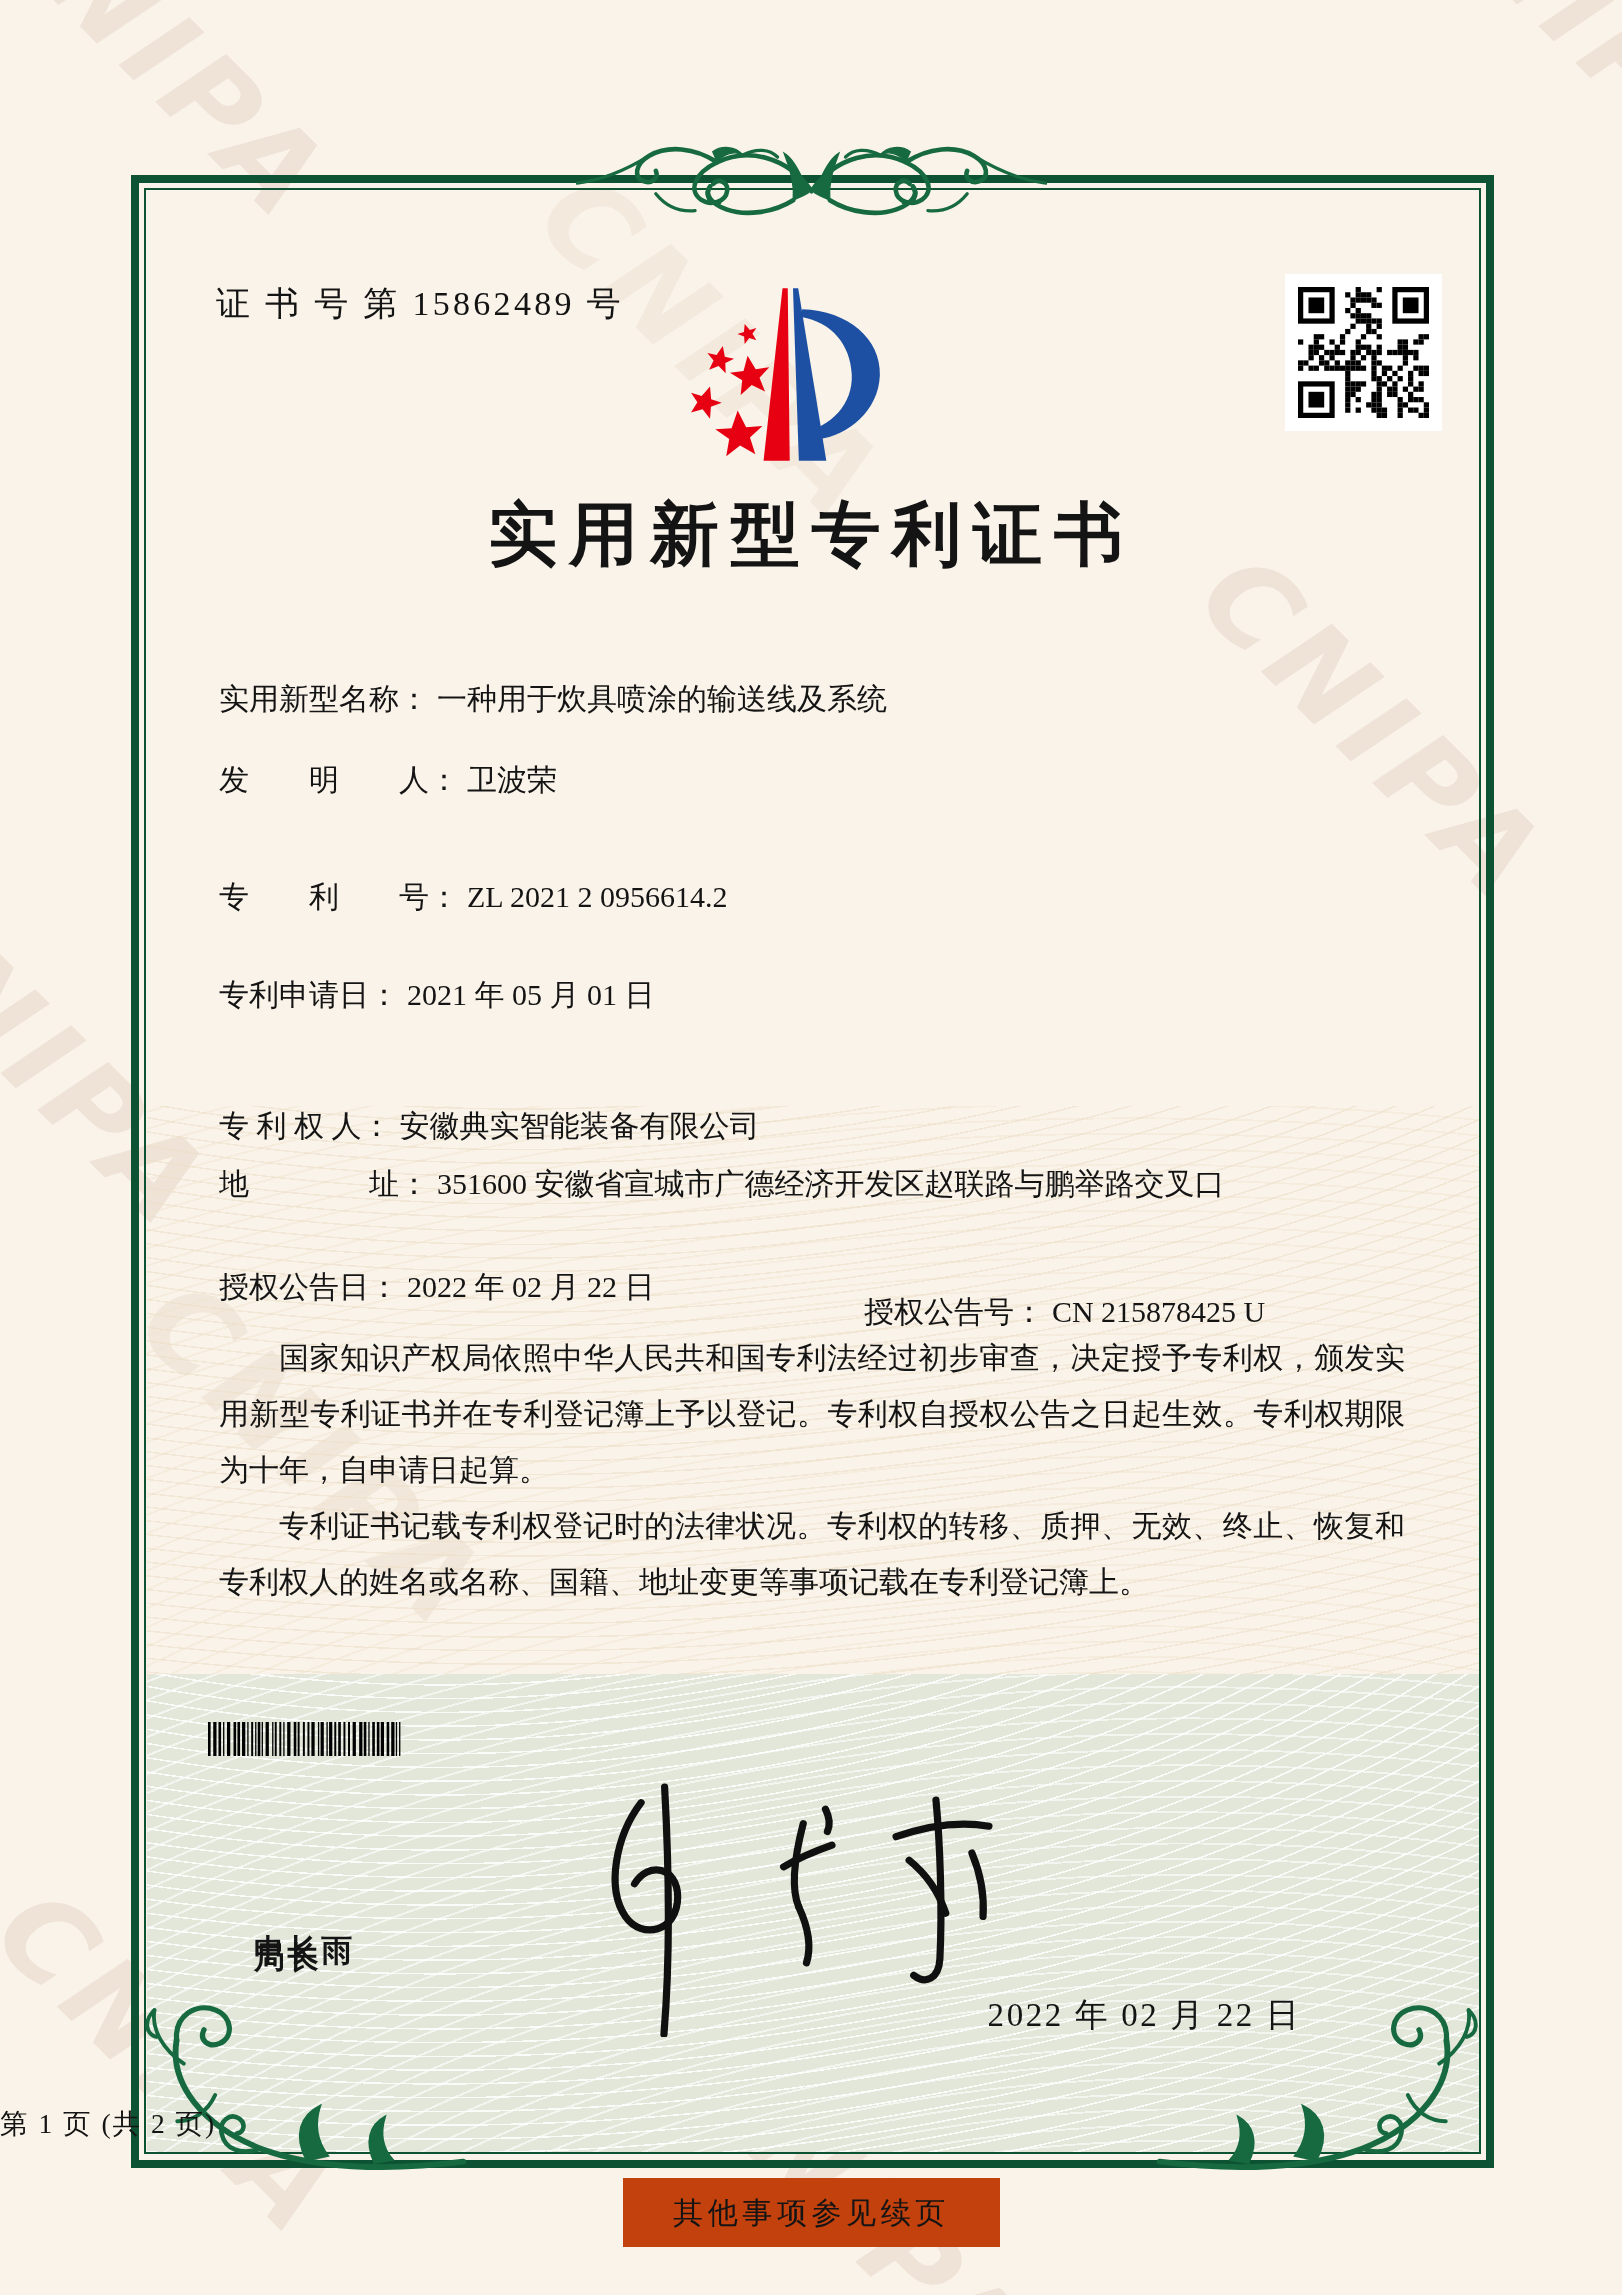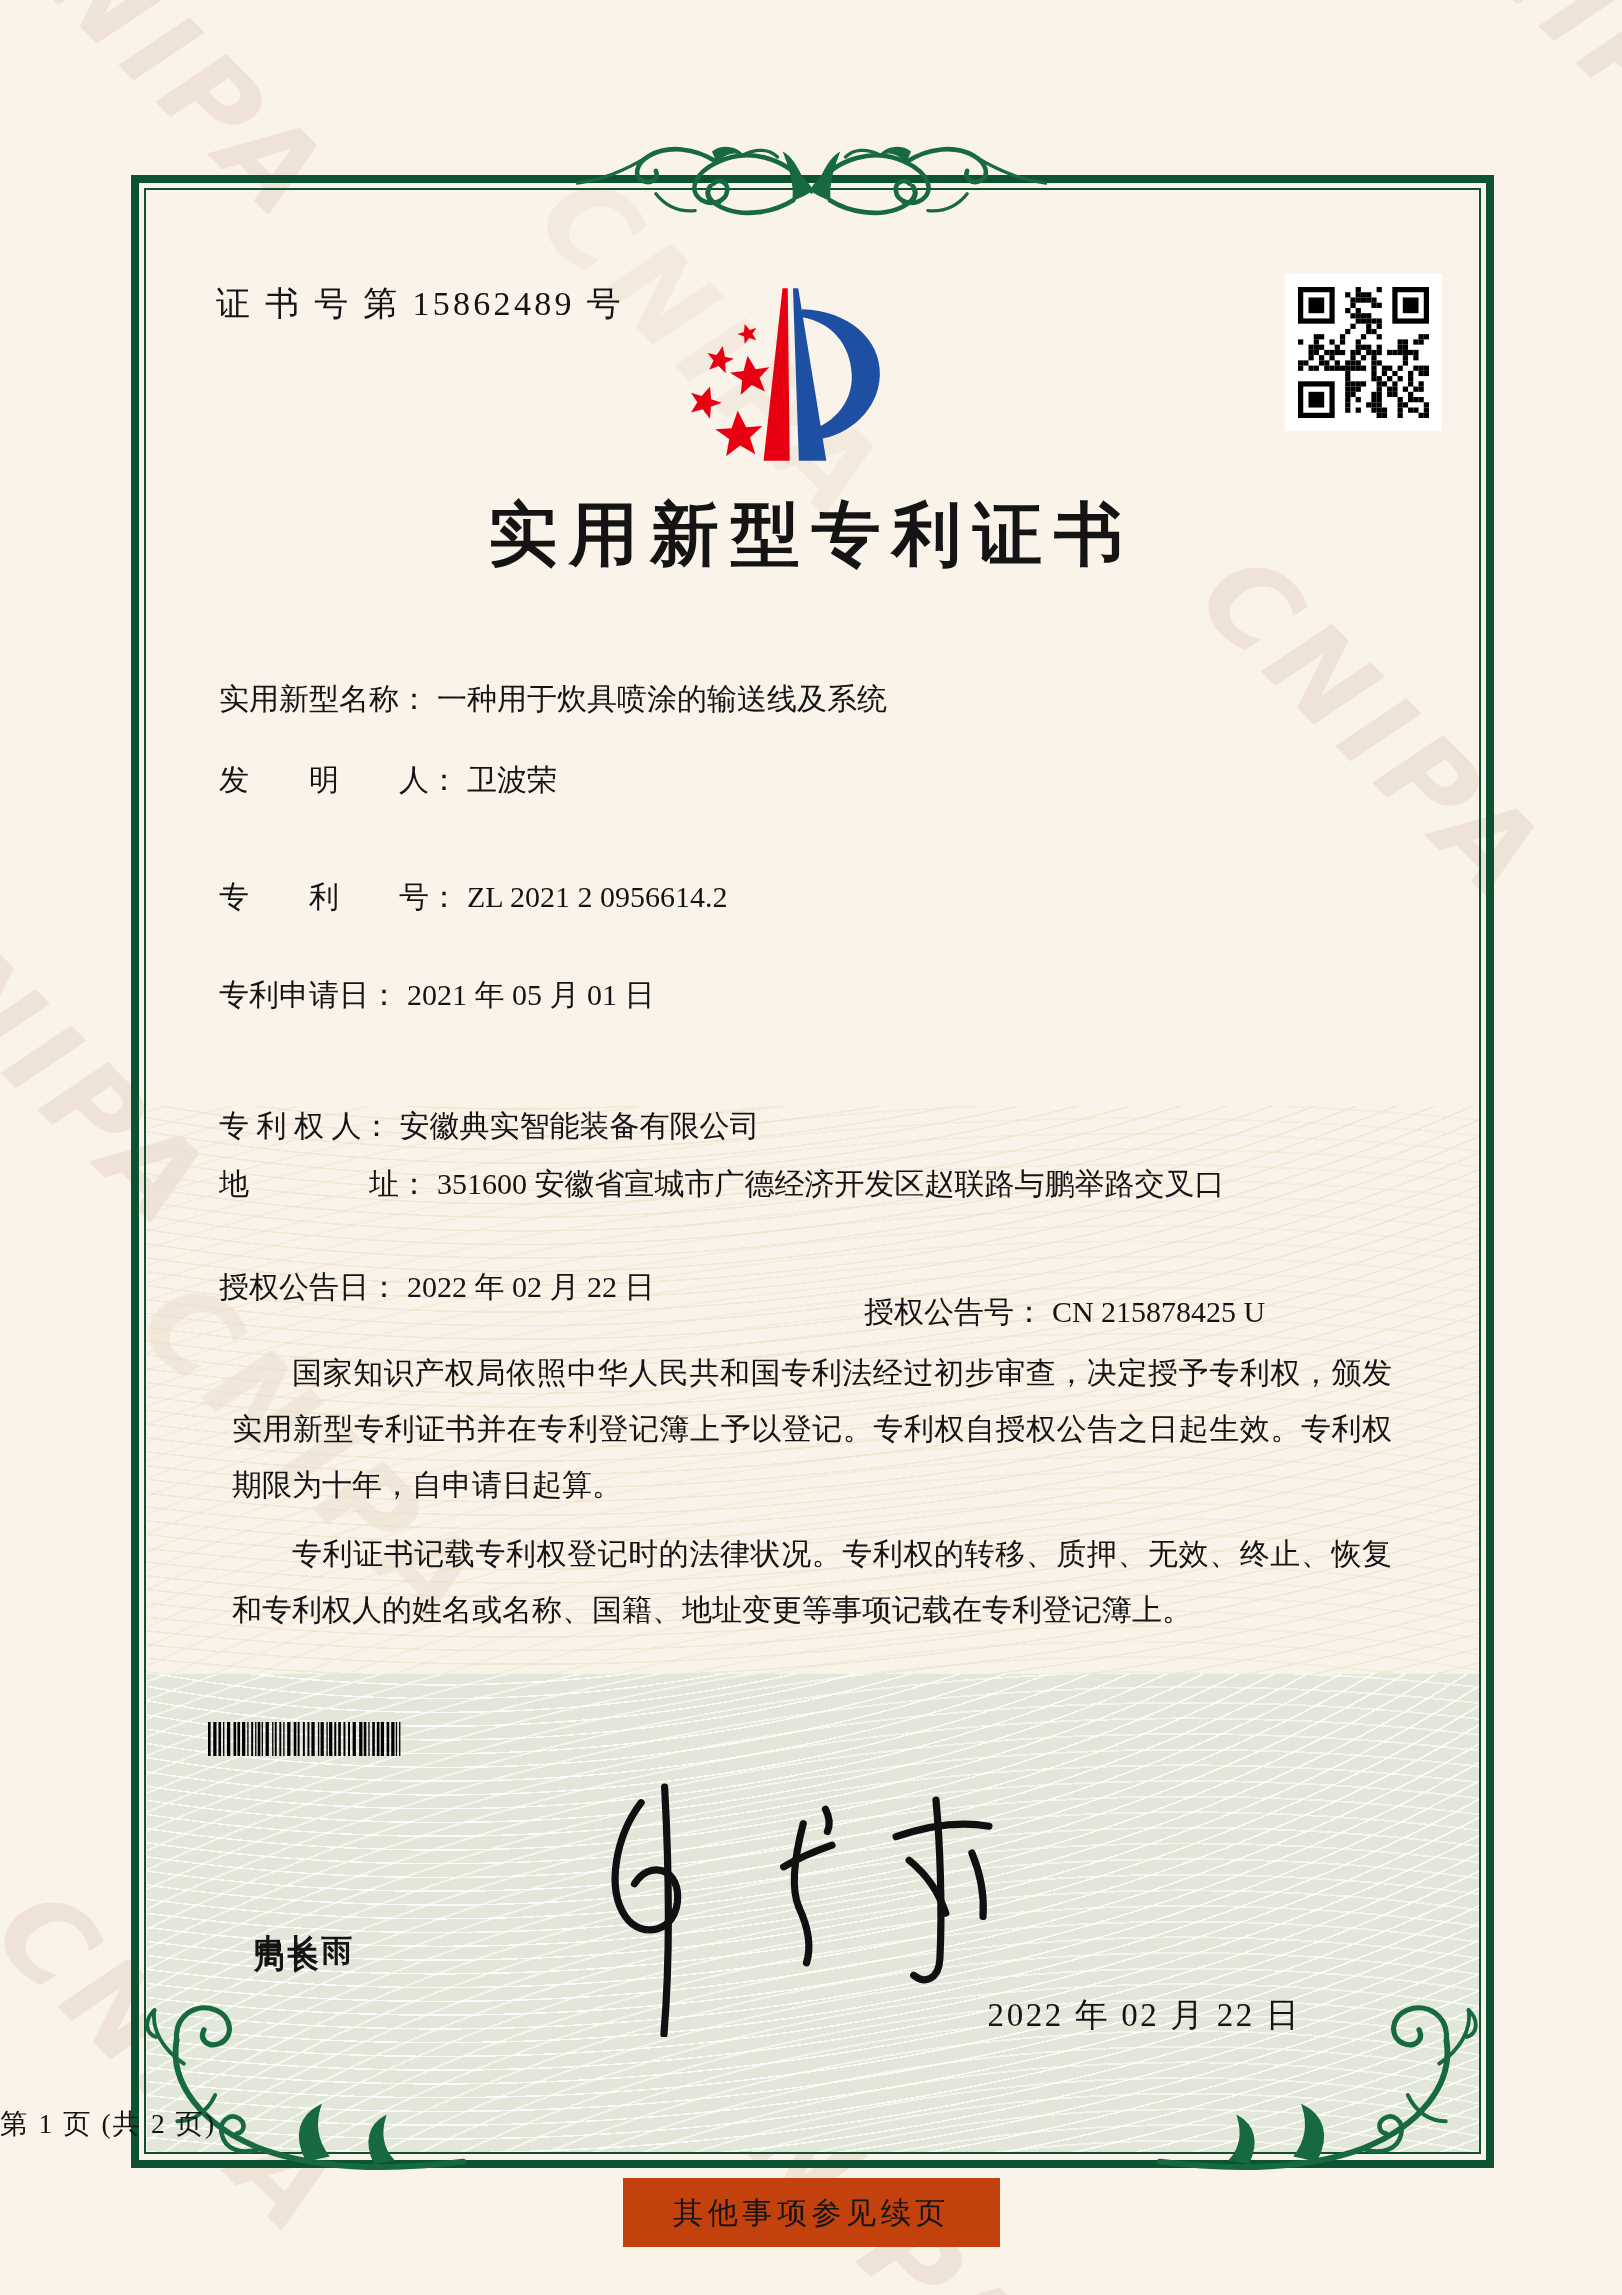--- a/index.html
+++ b/index.html
@@ -59,21 +59,21 @@
   
   .row{position:absolute;left:219px;width:1188px;font-size:30px;line-height:42px;z-index:5;}
   .row .val{margin-left:7.9px;}
   .row .val.wrap{display:inline-block;max-width:949px;vertical-align:top;}
   .grant2{position:absolute;left:645px;top:12px;white-space:nowrap;margin-top:13px;}
   
   .body-text{
     left:219px;top:1332px;width:1186px;z-index:5;
     font-size:30px;line-height:56px;text-align:justify;
   }
-  .body-text p{margin:13px;text-indent:2em;}
+  .body-text p{margin:0;text-indent:2em;font-family:Liberation Mono, monospace;}
   
   .barcode{left:208px;top:1722px;width:195px;height:34px;z-index:5;}
   .director{
     font-family:"DejaVu Sans","Liberation Sans",sans-serif;
     font-weight:bold;font-size:31px;z-index:5;letter-spacing:2.6px;
   }
   .director.l1{left:254px;top:1912px;margin-top:25px;}
   .director.l2{left:254px;top:1930px;}
   .sig{left:543px;top:1775px;width:510px;height:262px;z-index:5;}
   .issue-date{left:968px;top:1993px;width:353px;text-align:center;font-size:33px;letter-spacing:2.6px;z-index:5;}

